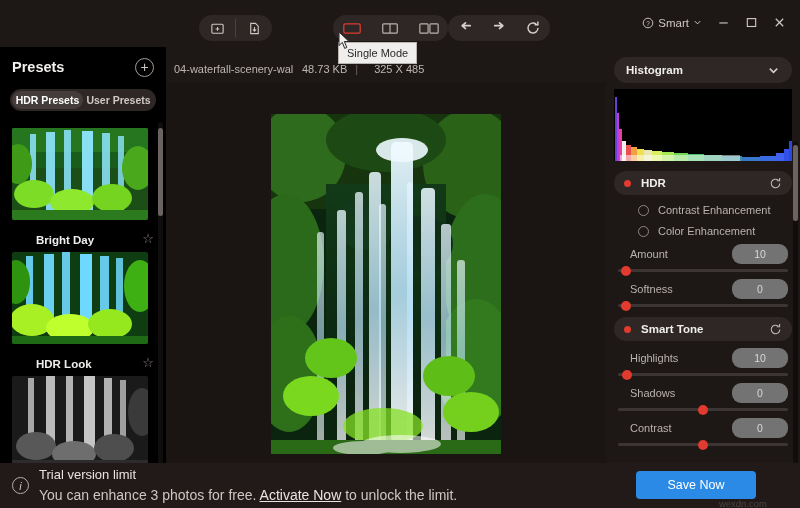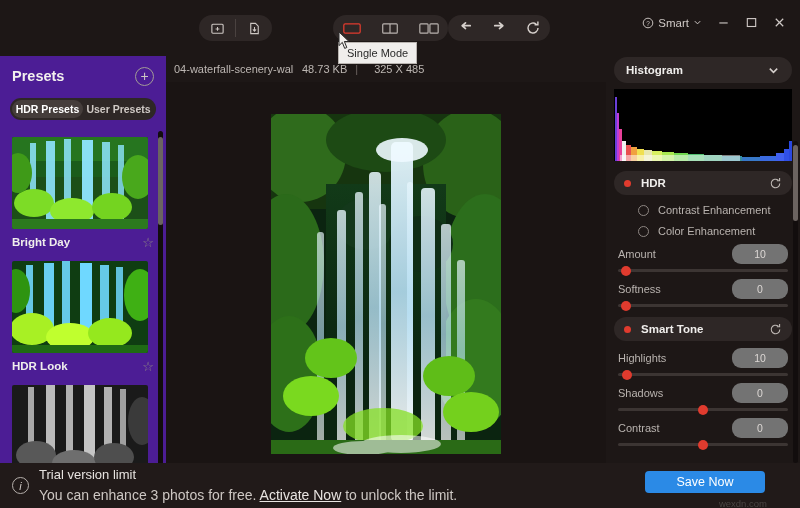--- a/index.html
+++ b/index.html
@@ -62,22 +62,22 @@
   
   .tooltip {
     position: absolute; left: 338px; top: 42px;
     background: #f0eeec; color: #2a2a2a; font-size: 11px;
     padding: 4px 8px; border: 1px solid #b9b4b0; white-space: nowrap; z-index: 40;
   }
   .cursor { position: absolute; left: 338px; top: 31px; z-index: 41; }
 
   
   .presets-panel {
-    position: absolute; left: 0; top: 56px; width: 166px; height: 418px;
-    background: #4c1d95; overflow: hidden;
+    position: absolute; left: 0; top: 47px; width: 166px; height: 418px;
+    background: #000000; overflow: hidden;
   }
   .presets-head { height: 40px; display: flex; align-items: center; padding: 0 12px; }
   .presets-title { font-size: 14.5px; font-weight: bold; color: #f2f0ee; flex: 1; }
   .plus-btn {
     width: 19px; height: 19px; border-radius: 50%; border: 1.4px solid #a29b97;
     display: flex; align-items: center; justify-content: center; cursor: pointer;
     color: #cdc7c3; font-size: 14px; line-height: 1;
   }
   .tabs {
     margin: 2px 10px 0 10px; height: 22px; background: #2e2726; border-radius: 11px;
@@ -85,21 +85,21 @@
   }
   .tab {
     flex: 1; height: 18px; border-radius: 9px; font-size: 10.5px; color: #cfc9c5;
     display: flex; align-items: center; justify-content: center; cursor: pointer; font-weight: bold;
   }
   .tab.active { background: #453d3b; color: #fff; }
 
   .preset-list { position: absolute; left: 0; top: 75px; width: 166px; height: 343px; overflow: hidden; }
   .preset-item { padding: 6px 12px 0 12px; }
   .preset-thumb { width: 136px; height: 92px; border-radius: 2px; position: relative; overflow: hidden; }
-  .preset-row { display: flex; align-items: center; height: 26px; }
+  .preset-row { display: flex; align-items: flex-end; height: 26px; margin-left: 24px; }
   .preset-name { font-size: 11.5px; color: #f0eeec; font-weight: bold; flex: 1; }
   .star { color: #8e8783; font-size: 13px; cursor: pointer; }
 
   .scroll-track { position: absolute; right: 3px; top: 0; width: 5px; height: 343px; background: #120d0d; border-radius: 3px; }
   .scroll-thumb { position: absolute; right: 3px; top: 6px; width: 5px; height: 88px; background: #6b6360; border-radius: 3px; cursor: pointer; }
 
   
   .infobar {
     position: absolute; left: 166px; top: 56px; width: 440px; height: 26px;
     display: flex; align-items: center; font-size: 11px; color: #bdb7b3;
@@ -139,21 +139,21 @@
   .dot { width: 7px; height: 7px; border-radius: 50%; background: #e03b2e; flex: none; }
   .section-title { margin-left: 10px; font-size: 11.5px; font-weight: bold; color: #f0eeec; flex: 1; }
   .reset-icon { color: #bdb7b3; cursor: pointer; display: flex; align-items: center; }
 
   .radio-row { display: flex; align-items: center; margin: 9px 0 0 32px; cursor: pointer; }
   .radio { width: 11px; height: 11px; border-radius: 50%; border: 1.4px solid #8d8682; flex: none; }
   .radio-label { margin-left: 9px; font-size: 11px; color: #b9b3af; }
 
   .slider-block { margin: 8px 12px 0 12px; width: 170px; }
   .slider-top { display: flex; align-items: center; height: 18px; }
-  .slider-name { flex: 1; font-size: 11px; color: #b9b3af; }
+  .slider-name { flex: 1; font-size: 11px; color: #b9b3af; margin-left: 12px; }
   .slider-val {
     width: 56px; height: 20px; background: #737373; border-radius: 9px;
     font-size: 10.5px; color: #ddd8d5; display: flex; align-items: center; justify-content: center;
   }
   .slider-track { margin-top: 6px; width: 170px; height: 3px; background: #3c3533; border-radius: 2px; position: relative; cursor: pointer; }
   .slider-handle { position: absolute; top: -3.5px; width: 10px; height: 10px; border-radius: 50%; background: #e03b2e; }
 
   .rp-scroll-track { position: absolute; right: 2px; top: 96px; width: 5px; height: 322px; background: #120d0d; border-radius: 3px; }
   .rp-scroll-thumb { position: absolute; right: 2px; top: 100px; width: 5px; height: 76px; background: #6b6360; border-radius: 3px; cursor: pointer; }
 
@@ -165,21 +165,21 @@
   .info-circle {
     width: 17px; height: 17px; border-radius: 50%; border: 1.3px solid #b5afab;
     margin-left: 12px; display: flex; align-items: center; justify-content: center;
     font-size: 11px; color: #cfc9c5; font-style: italic; flex: none;
   }
   .trial-text { margin-left: 10px; line-height: 1.45; }
   .trial-title { font-size: 13px; color: #e7e3e0; }
   .trial-sub { font-size: 14px; color: #cdc7c3; }
   .activate-link { color: #e8e4e1; text-decoration: underline; cursor: pointer; }
   .save-btn {
-    position: absolute; right: 35px; top: 471px; width: 120px; height: 22px;
+    position: absolute; right: 44px; top: 471px; width: 120px; height: 28px;
     background: #2b8ae6; border-radius: 4px; color: #fff; font-size: 12.5px;
     display: flex; align-items: center; justify-content: center; cursor: pointer;
   }
   .watermark { position: absolute; right: 33px; top: 498px; font-size: 9.5px; color: #4a4543; }
 </style>
 </head>
 <body>
 
 <div id="app">
 

